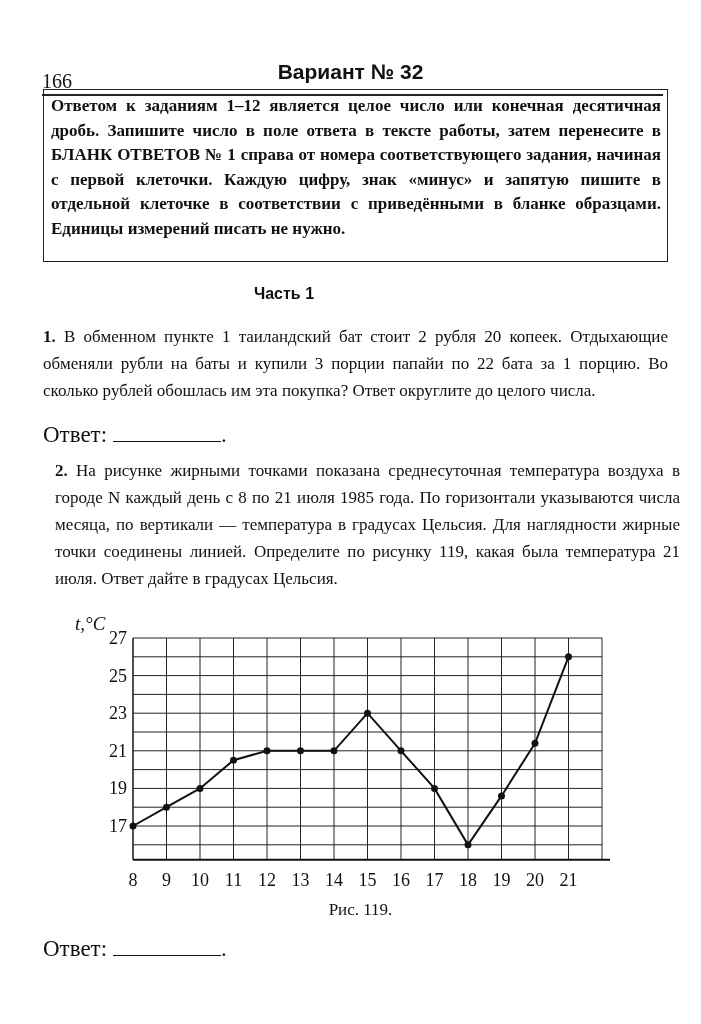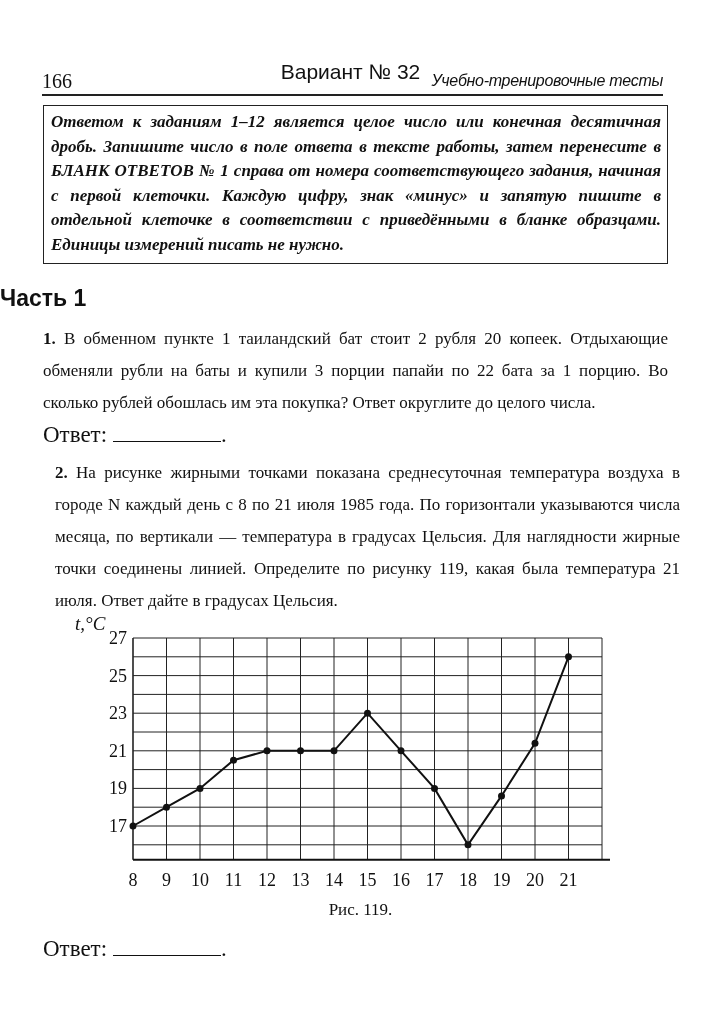--- a/index.html
+++ b/index.html
@@ -1,35 +1,34 @@
 <!DOCTYPE html>
 <html><head>
 <meta charset="utf-8">
 <style>
   html, body { margin:0; padding:0; background:#fff; }
   body { width:701px; height:1024px; position:relative; font-family:"Liberation Serif", serif; color:#111; overflow:hidden; }
   .header { position:absolute; left:42px; right:38px; top:22px; height:24px; border-bottom:2px solid #222;margin-top:48px; }
   .page-num { position:absolute; left:0; top:0; font-size:20px; }
   .running-title { position:absolute; right:0; top:2px; font-size:16px; font-style:italic; font-family:"Liberation Sans", sans-serif; letter-spacing:-0.3px; }
-  .variant-title { position:absolute; left:0; width:701px; top:60px; text-align:center; font-size:21px; font-weight:normal; font-family:"Liberation Sans", sans-serif; }
-  .instructions { position:absolute; left:43px; top:89px; width:610px; border:1.5px solid #222; padding:4px 6px 6px 7px; font-size:17px; line-height:24.5px; font-weight:bold; font-style:italic; text-align:justify; font-family:"Liberation Serif", serif;margin-top:16px; }
-  .part-title { position:absolute; left:0; width:568px; top:285px; font-size:23px; font-weight:bold; font-family:"Liberation Sans", sans-serif; }
-  .task { position:absolute; left:43px; width:625px; font-size:17px; line-height:32px; text-align:justify; }
+  .variant-title { position:absolute; left:0; width:701px; top:60px; text-align:center; font-size:21px; font-weight:bold; font-family:"Liberation Sans", sans-serif; }
+  .instructions { position:absolute; left:43px; top:89px; width:610px; border:1.5px solid #222; padding:4px 6px 20px 7px; font-size:17px; line-height:24.5px; font-weight:bold; text-align:justify; font-family:"Liberation Serif", serif; }
+  .part-title { position:absolute; left:0; width:568px; top:285px; text-align:center; font-size:16px; font-weight:bold; font-family:"Liberation Sans", sans-serif; }
+  .task { position:absolute; left:43px; width:625px; font-size:17px; line-height:27px; text-align:justify; }
   .task b { font-weight:bold; }
   .answer { position:absolute; left:43px; font-size:23px; }
   .answer .blank { display:inline-block; width:108px; border-bottom:1px solid #111; height:14px; vertical-align:baseline; margin-left:6px; }
   .chart { position:absolute; left:70px; top:610px; }
   .caption { position:absolute; left:0; width:701px; top:900px; text-align:center; font-size:17px; padding-left:10px; }
 </style>
 </head>
 <body>
 
 <div class="header">
   <span class="page-num">166</span>
-  <span class="running-title">Учебно-тренировочные тесты</span>
 </div>
 
 <div class="variant-title">Вариант № 32</div>
 
 <div class="instructions">Ответом к заданиям 1–12 является целое число или конечная десятичная дробь. Запишите число в поле ответа в тексте работы, затем перенесите в БЛАНК ОТВЕТОВ № 1 справа от номера соответствующего задания, начиная с первой клеточки. Каждую цифру, знак «минус» и запятую пишите в отдельной клеточке в соответствии с приведёнными в бланке образцами. Единицы измерений писать не нужно.</div>
 
 <div class="part-title">Часть 1</div>
 
 <div class="task" style="top:323px;">
   <b>1.</b>

